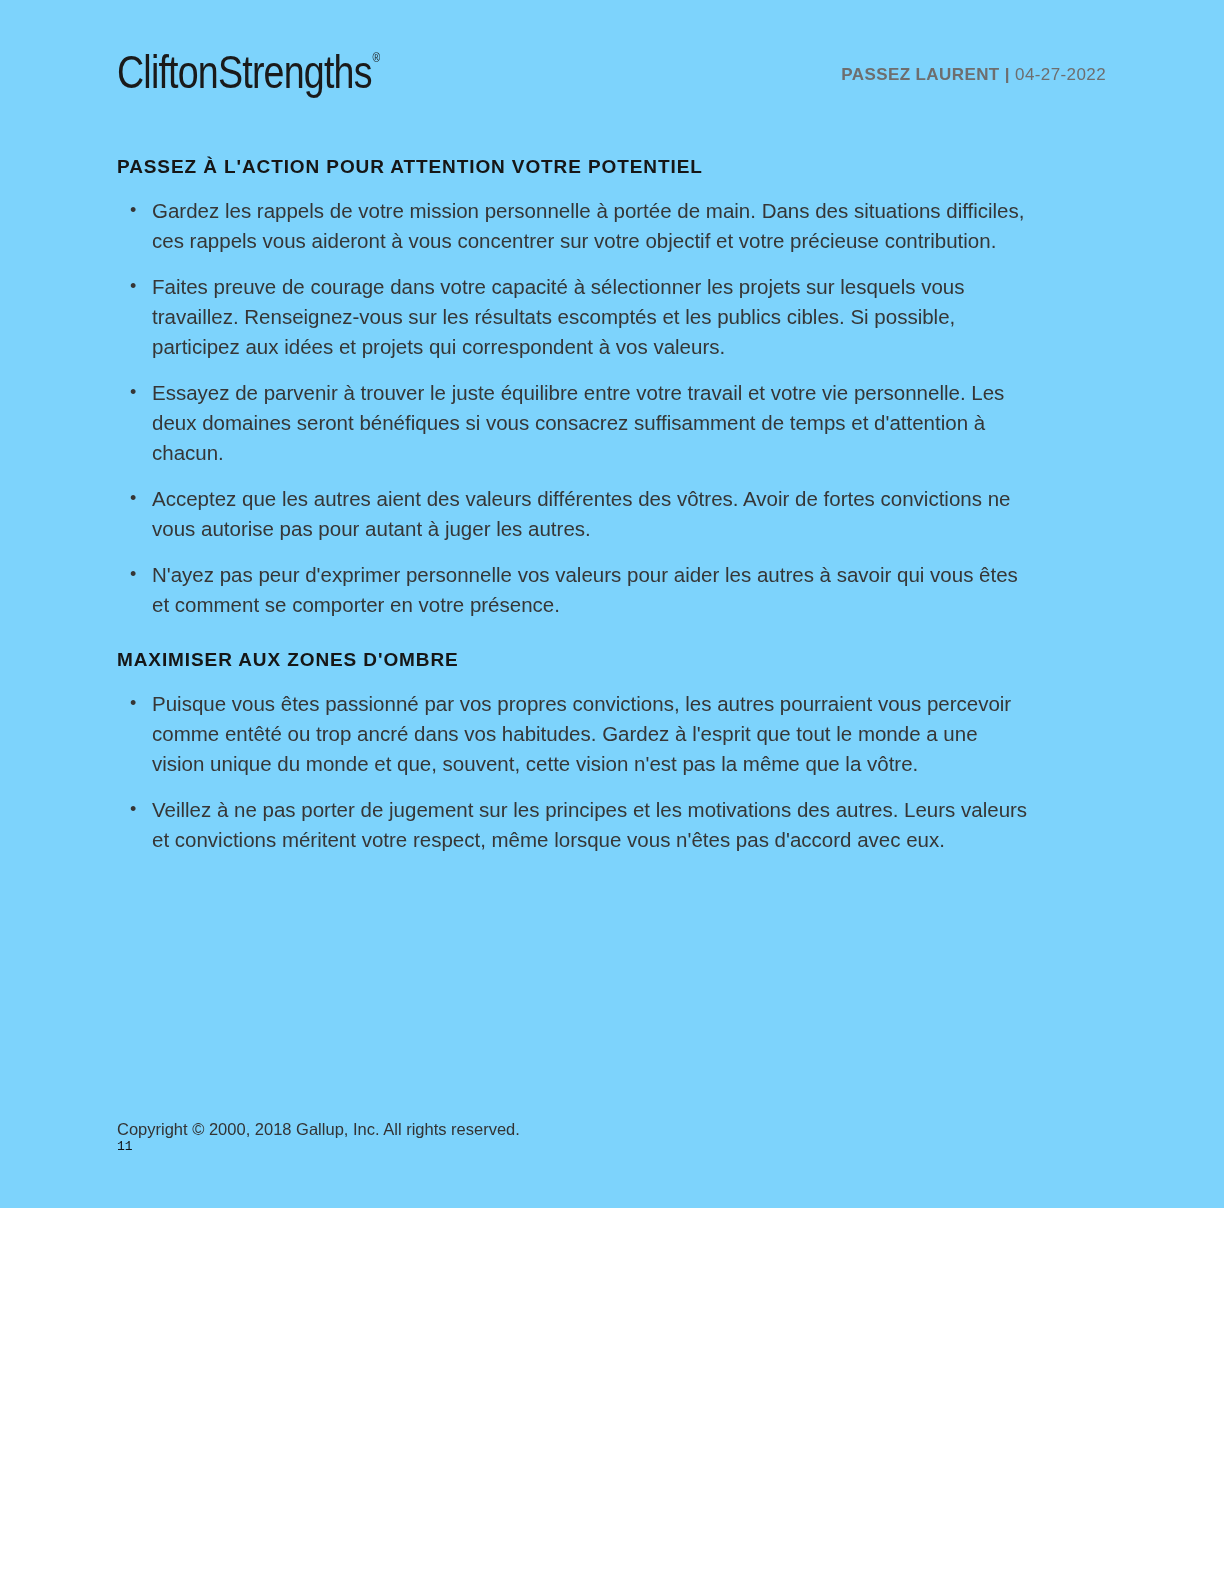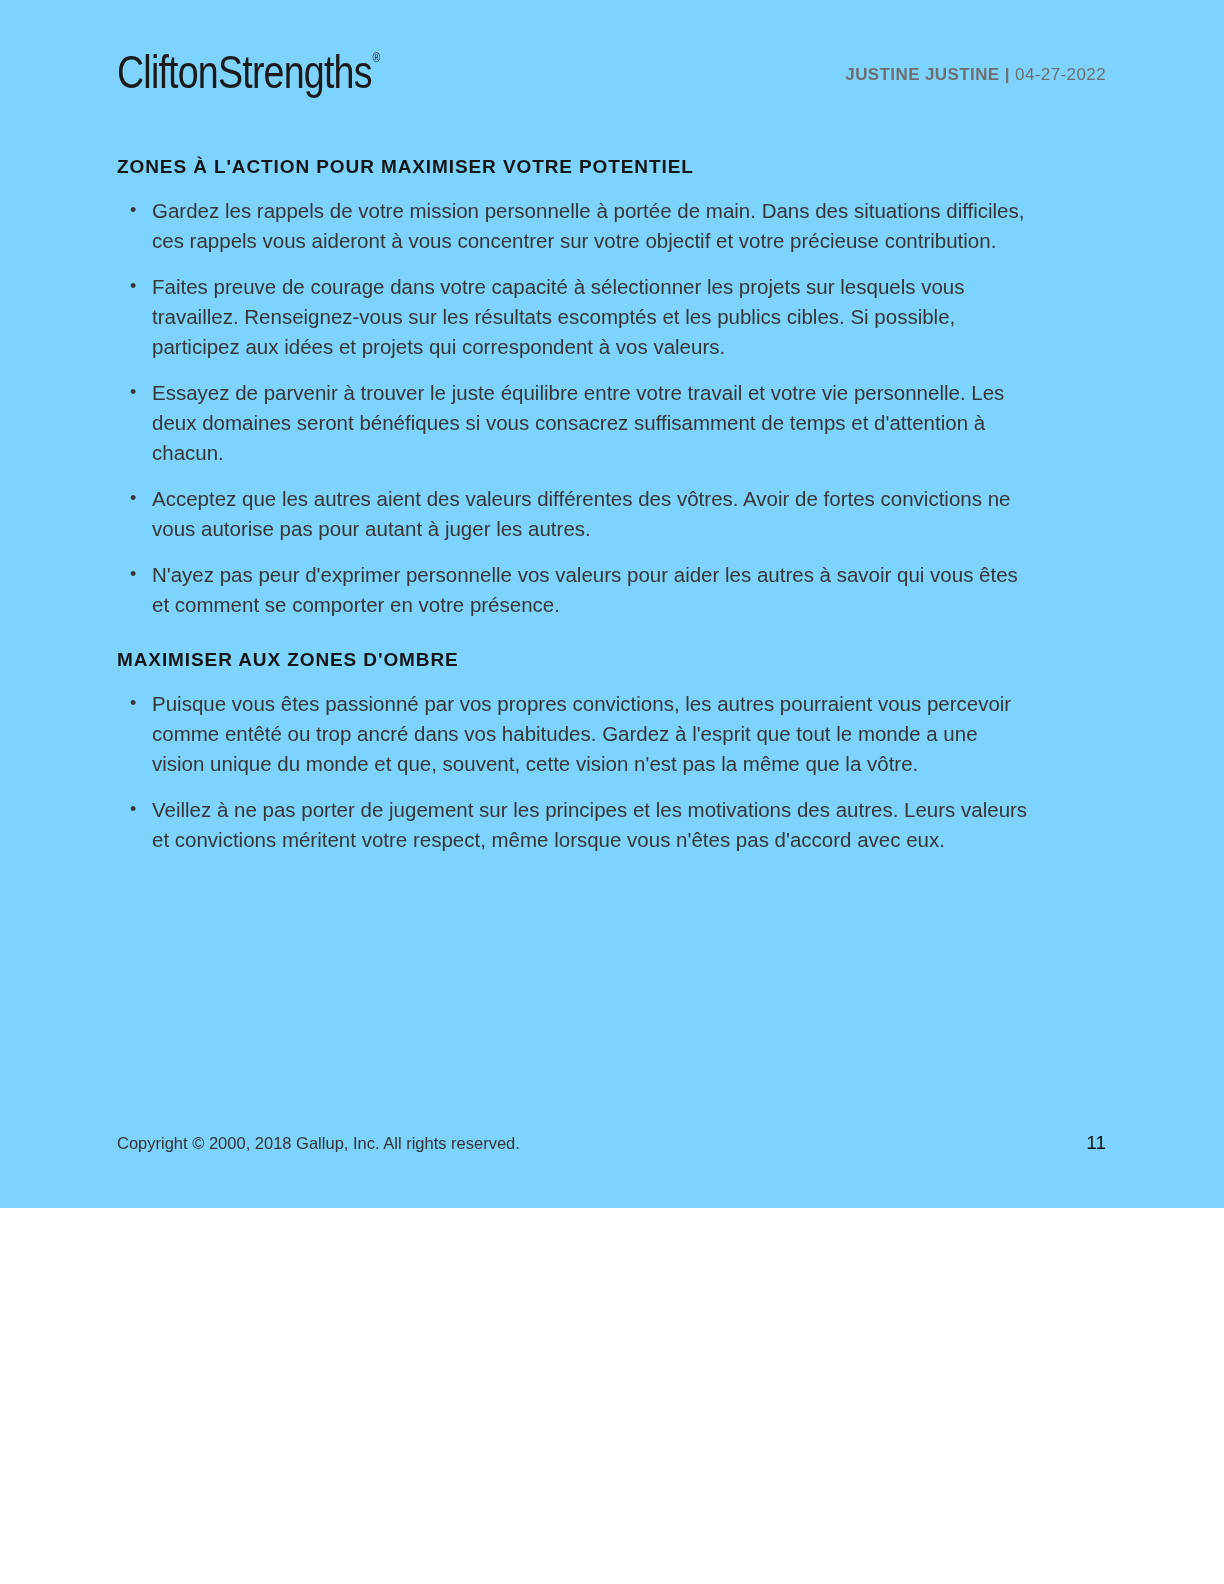--- a/index.html
+++ b/index.html
@@ -96,49 +96,50 @@
 
   
   .footer {
     position: absolute;
     left: 117px;
     right: 118px;
     bottom: 54px;
     display: flex;
     justify-content: space-between;
     align-items: baseline;
+    flex-direction: column;
   }
   .copyright {
     font-size: 16.5px;
     color: #333333;
   }
   .page-number {
-    font-family: Liberation Sans, sans-serif;
-    font-size: 19px;
+    font-family: Liberation Mono, monospace;
+    font-size: 13px;
     color: #111111;
   }
 </style>
 </head>
 <body>
 
 <div class="page">
 
   <header class="header">
     <div class="logo"><span class="logo-text">CliftonStrengths</span><span class="reg">®</span></div>
     <div class="user-info">
-      <span class="user-name">JUSTINE JUSTINE</span>
+      <span class="user-name">PASSEZ LAURENT</span>
       <span class="sep">|</span>
       <span class="report-date">04-27-2022</span>
     </div>
   </header>
 
   <main class="main">
 
     <section class="section">
-      <h2 class="section-heading">ZONES À L'ACTION POUR MAXIMISER VOTRE POTENTIEL</h2>
+      <h2 class="section-heading">PASSEZ À L'ACTION POUR ATTENTION VOTRE POTENTIEL</h2>
       <ul class="bullet-list">
         <li class="list-item"><span class="marker">•</span><span class="li-text">Gardez les rappels de votre mission personnelle à portée de main. Dans des situations difficiles, ces rappels vous aideront à vous concentrer sur votre objectif et votre précieuse contribution.</span></li>
         <li class="list-item"><span class="marker">•</span><span class="li-text">Faites preuve de courage dans votre capacité à sélectionner les projets sur lesquels vous travaillez. Renseignez-vous sur les résultats escomptés et les publics cibles. Si possible, participez aux idées et projets qui correspondent à vos valeurs.</span></li>
         <li class="list-item"><span class="marker">•</span><span class="li-text">Essayez de parvenir à trouver le juste équilibre entre votre travail et votre vie personnelle. Les deux domaines seront bénéfiques si vous consacrez suffisamment de temps et d'attention à chacun.</span></li>
         <li class="list-item"><span class="marker">•</span><span class="li-text">Acceptez que les autres aient des valeurs différentes des vôtres. Avoir de fortes convictions ne vous autorise pas pour autant à juger les autres.</span></li>
         <li class="list-item"><span class="marker">•</span><span class="li-text">N'ayez pas peur d'exprimer personnelle vos valeurs pour aider les autres à savoir qui vous êtes et comment se comporter en votre présence.</span></li>
       </ul>
     </section>
 
     <section class="section">

